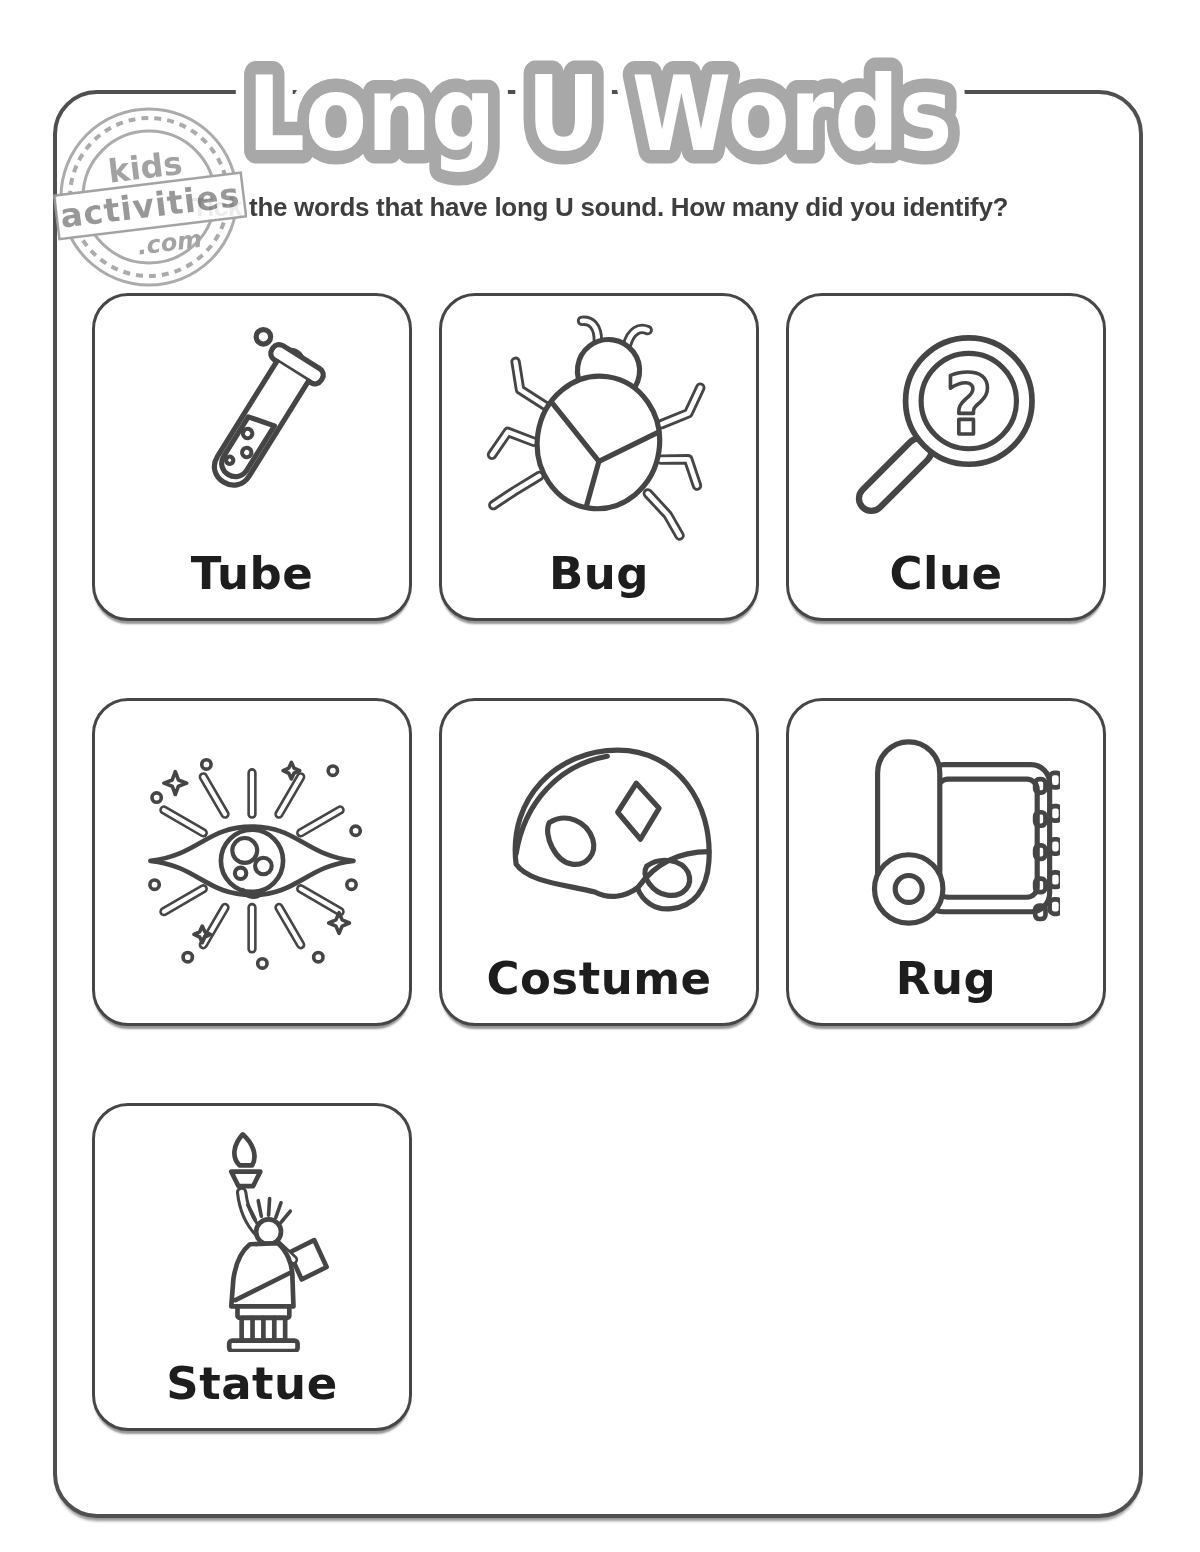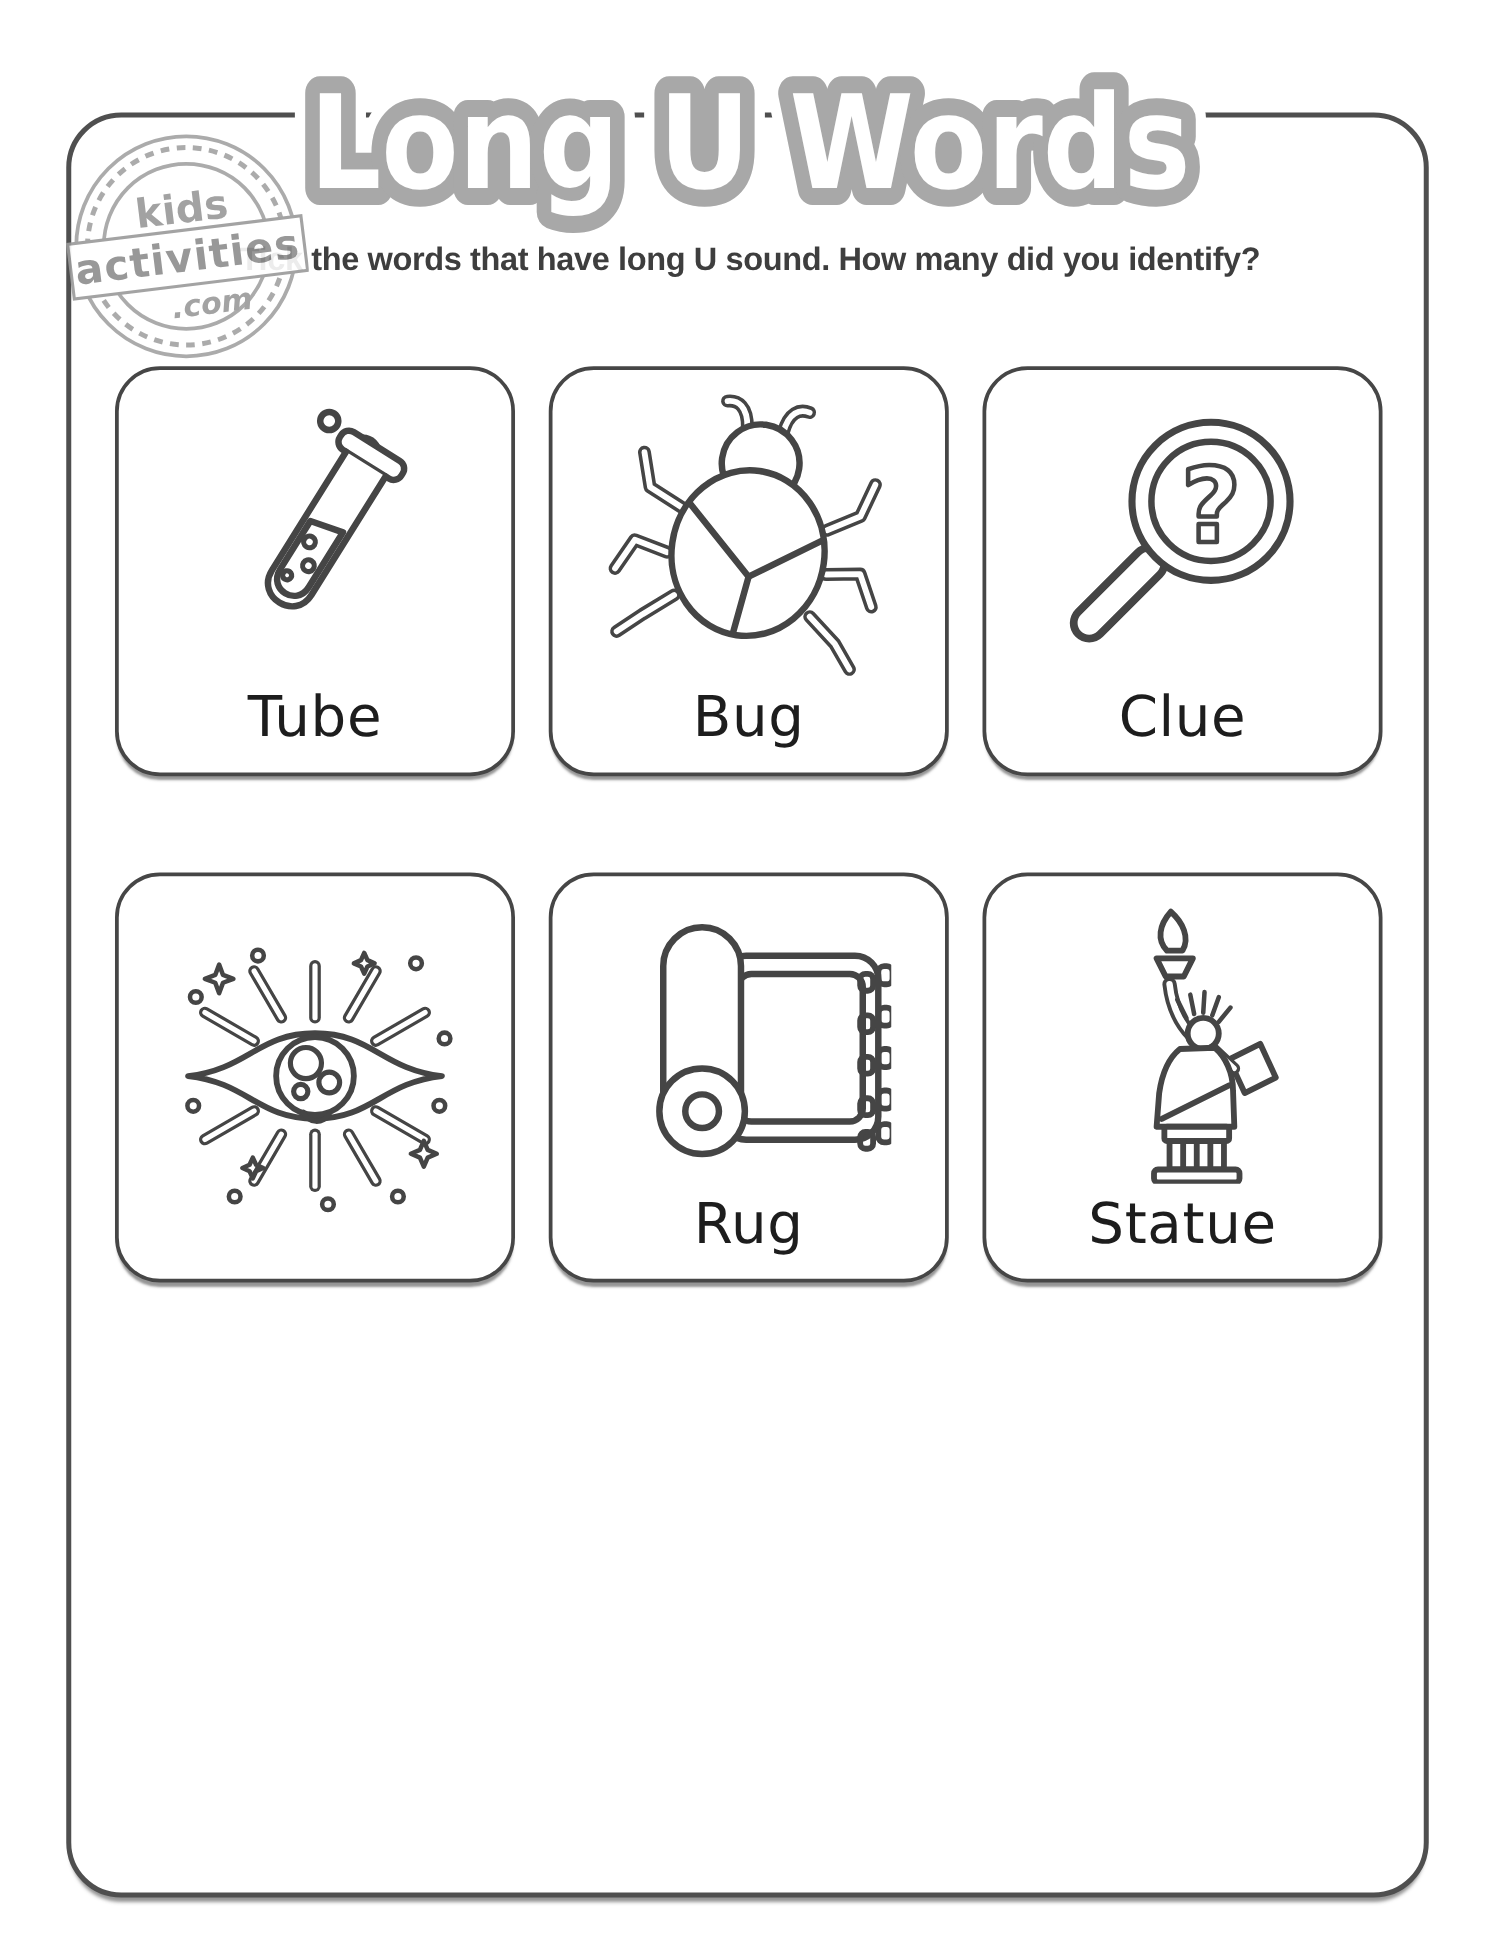--- a/index.html
+++ b/index.html
@@ -14,21 +14,21 @@
         font-size:26px;font-weight:bold;letter-spacing:-0.3px;color:#3e3e3e;
         font-family:"Liberation Sans",sans-serif;}
   .grid{position:absolute;left:92px;top:293px;width:1016px;z-index:3;
         display:grid;grid-template-columns:320px 320px 320px;grid-auto-rows:328px;
         column-gap:27px;row-gap:77px;}
   .card{border:3.5px solid #464646;border-radius:36px;background:#fff;
         box-shadow:0 5px 2px -2px rgba(60,60,60,.55);
         display:flex;flex-direction:column;align-items:center;justify-content:flex-start;}
   .icon{flex:1 1 auto;display:flex;align-items:center;justify-content:center;margin-top:8px;}
   .icon svg{width:228px;height:228px;}
-  .label{font-size:45px;font-weight:normal;color:#1d1d1d;line-height:1;margin-bottom:22px;
+  .label{font-size:45px;font-weight:bold;color:#1d1d1d;line-height:1;margin-bottom:22px;
         letter-spacing:0.5px;}
   svg text{font-family:"DejaVu Sans","Liberation Sans",sans-serif;}
 </style>
 </head>
 <body>
 
 <div class="page">
 
   <div class="sheet-border"></div>
 
@@ -176,20 +176,33 @@
             <circle cx="16" cy="128" r="4.5"></circle>
             <circle cx="48" cy="198" r="4.5"></circle>
             <circle cx="120" cy="204" r="4.5"></circle>
             <circle cx="174" cy="198" r="4.5"></circle>
           </g>
         </svg>
       </div>
     </div>
 
 
+    <div class="card">
+      <div class="icon">
+        <svg viewBox="0 0 220 220" fill="none" stroke="#454545" stroke-width="5" stroke-linecap="round" stroke-linejoin="round">
+          <path d="M30 140 C22 76 70 30 128 30 C184 30 220 80 216 138 C214 165 201 181 180 183 C164 185 152 176 147 163 C135 172 119 174 106 167 C80 160 42 158 30 140 Z" fill="#fff"></path>
+          <path d="M30 130 C38 80 72 44 118 36"></path>
+          <path d="M216 128 C186 128 164 140 148 162"></path>
+          <path d="M146 62 L168 86 L150 116 L128 90 Z"></path>
+          <path d="M62 100 C78 90 98 98 104 116 C108 130 98 142 84 140 C68 138 56 112 62 100 Z"></path>
+          <path d="M156 142 C170 132 190 136 196 148 C201 160 192 172 176 170 C162 168 150 152 156 142 Z"></path>
+        </svg>
+      </div>
+      <div class="label">Costume</div>
+    </div>
 
     <div class="card">
       <div class="icon">
         <svg viewBox="0 0 220 220" fill="none" stroke="#454545" stroke-width="5" stroke-linecap="round" stroke-linejoin="round">
           <g stroke-width="4.5">
             <rect x="210" y="52" width="11" height="14" rx="4.5"></rect>
             <rect x="210" y="84" width="11" height="14" rx="4.5"></rect>
             <rect x="210" y="116" width="11" height="14" rx="4.5"></rect>
             <rect x="210" y="148" width="11" height="14" rx="4.5"></rect>
             <rect x="210" y="174" width="11" height="14" rx="4.5"></rect>

